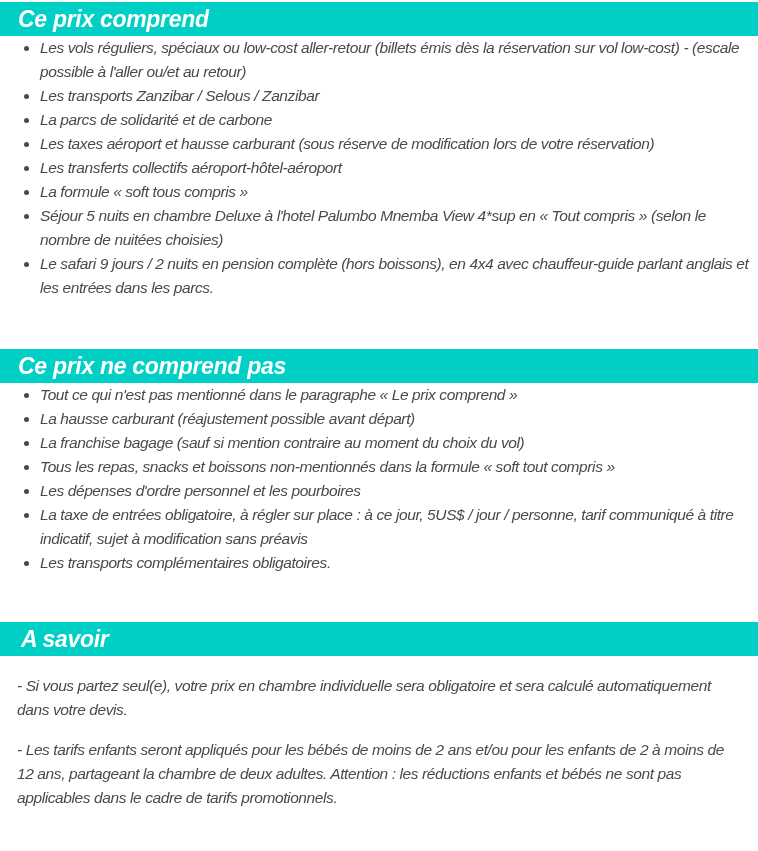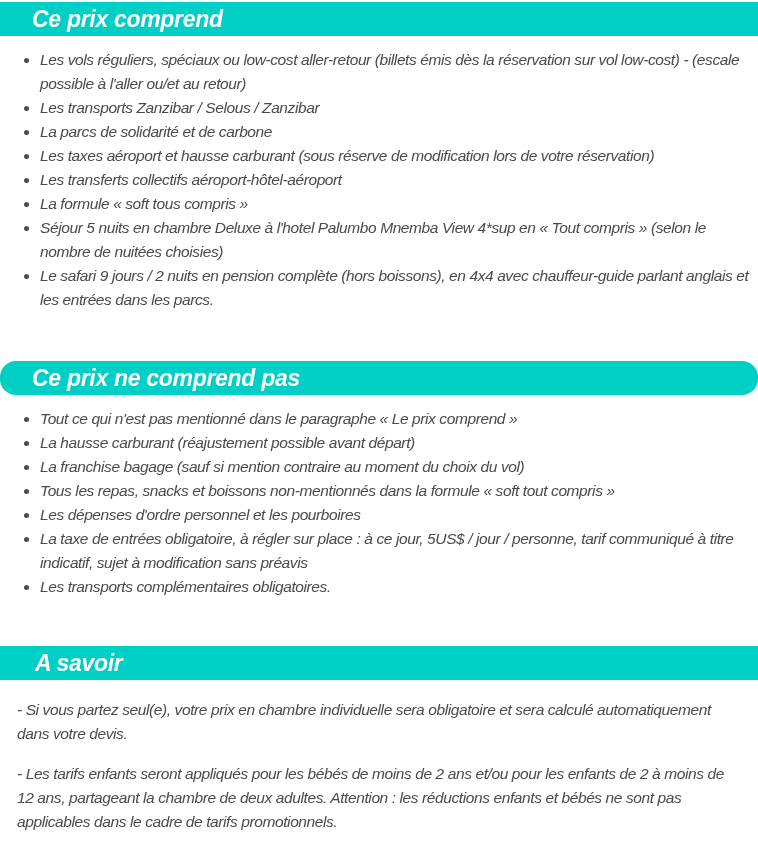--- a/index.html
+++ b/index.html
@@ -16,34 +16,34 @@
   .page{width:758px;}
   .section-bar{
     background:var(--accent);
     height:34px;
     display:flex;
     align-items:center;
     padding:0 16px;
     box-sizing:border-box;
   }
   .section-bar h2{
-    margin:16px;
+    margin:2px;
     color:#ffffff;
     font-style:italic;
     font-weight:bold;
     font-size:23px;
     letter-spacing:-0.3px;
     white-space:nowrap;
   }
   .bar-first{margin-top:2px;}
-  .bar-second{margin-top:49px;border-radius:16px;}
+  .bar-second{margin-top:49px;}
   .bar-third{margin-top:47px;padding-left:19px;}
   ul.items{
     margin:0;
-    padding:12px 6px 0 40px;
+    padding:0 6px 0 40px;
     list-style:disc outside;
     color:var(--body-text);
   }
   ul.items li{
     font-style:italic;
     font-size:15.5px;
     line-height:24px;
     letter-spacing:-0.4px;
     color:var(--body-text);
   }

